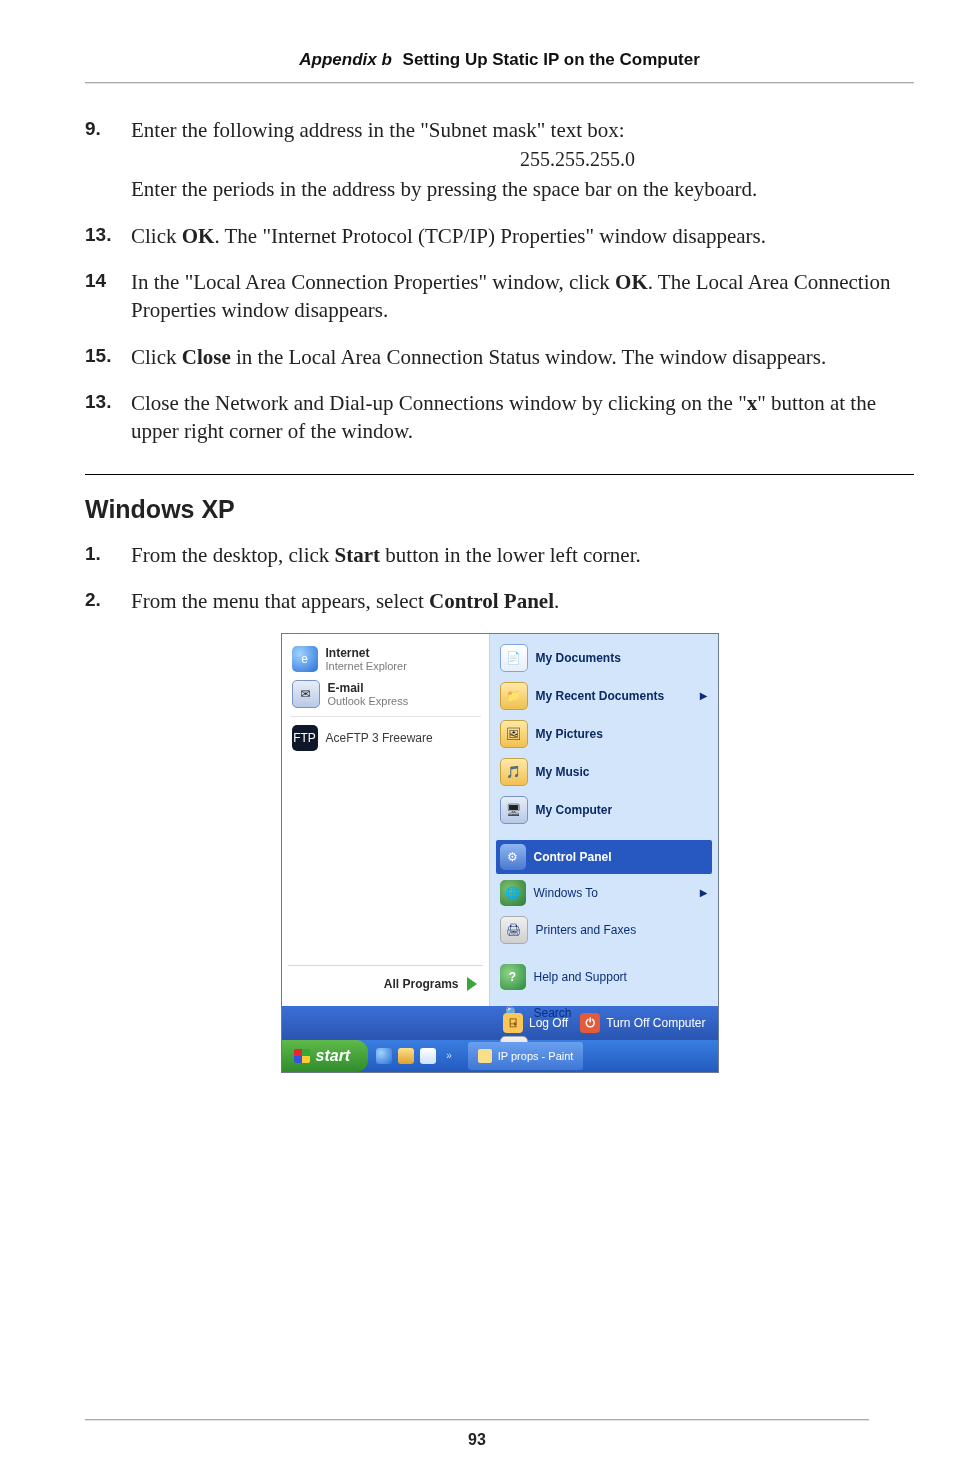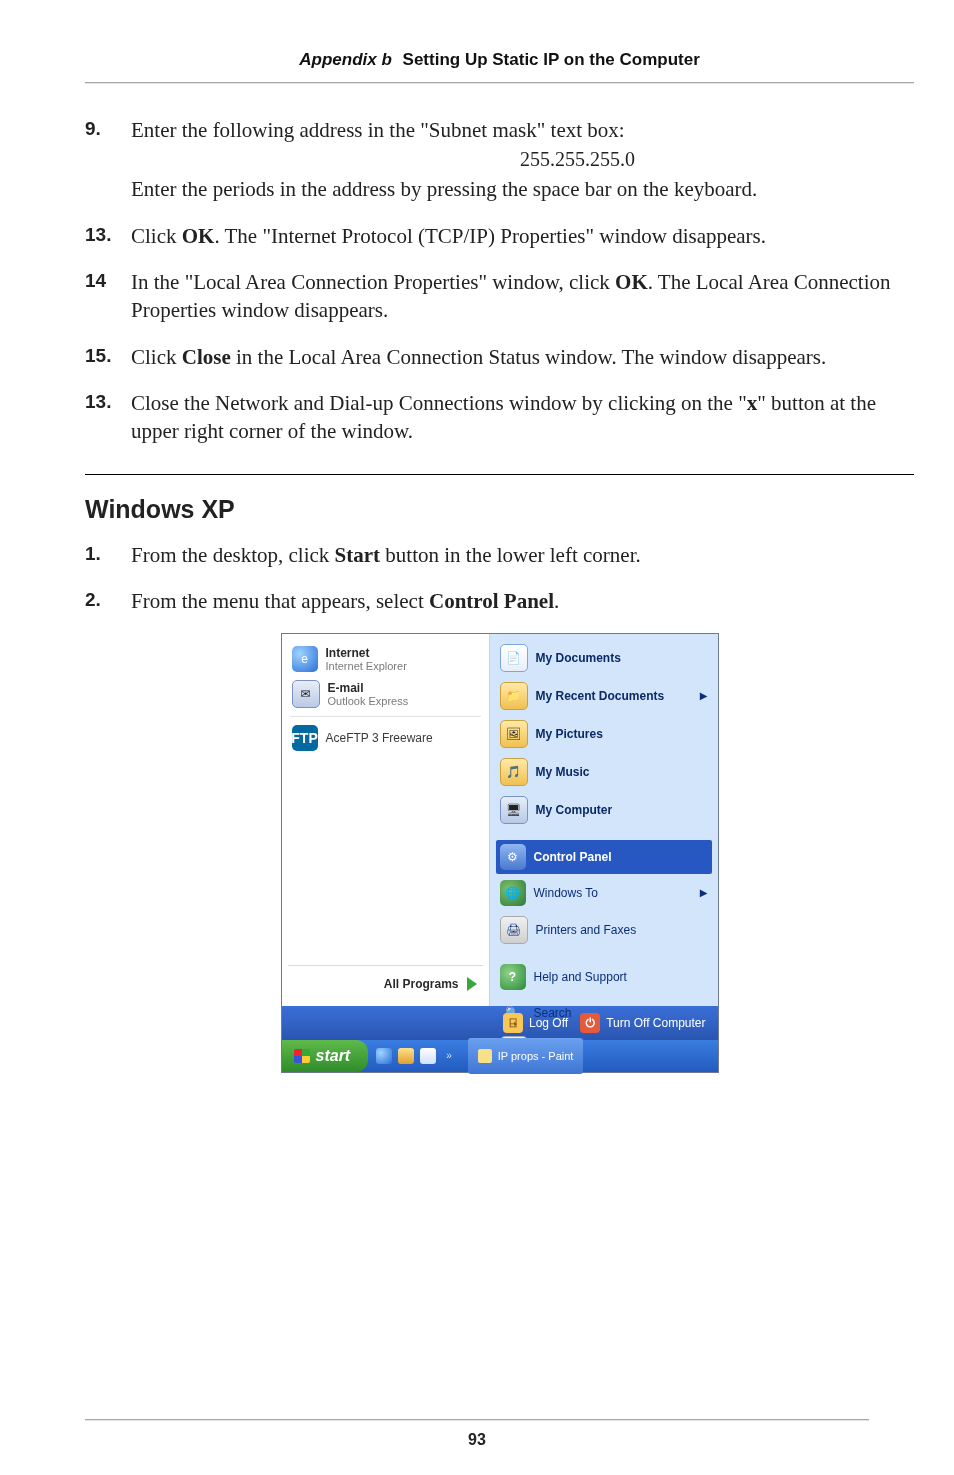--- a/index.html
+++ b/index.html
@@ -224,21 +224,21 @@
     border-radius:2px;
   }
   .xp-tray {
     display:flex;align-items:center;gap:6px;
     padding:0 8px;
     font-size:11px;
   }
   .tray-ic{width:16px;height:16px;border-radius:3px;}
   .tray-chev{color:#cfe0ff;font-size:10px;padding:0 4px;}
   .xp-task {
-    height:36px;
+    height:28px;
     margin:4px 4px;
     padding:0 10px;
     border-radius:3px;
     background: linear-gradient(#6aa0ef,#3f76d4);
     display:flex;align-items:center;gap:6px;
     font-size:11px;
     color:#fff;
   }
   .xp-task .tic{width:14px;height:14px;background:#f8e08a;border-radius:2px;}
   
@@ -328,21 +328,21 @@
             </div>
             <div class="xp-item">
               <span class="ic" style="background:linear-gradient(#e8eef8,#b9c9e6);border:1px solid #7a92c2;">✉</span>
               <span class="lbl">
                 <span style="color:#2a2a2a;text-align:right;">E-mail</span>
                 <span class="sub">Outlook Express</span>
               </span>
             </div>
             <div class="xp-sep" style="background:#e3e3e3;"></div>
             <div class="xp-item">
-              <span class="ic" style="background:#0369a1; color:#fff; font-size:14px; font-weight:700;">FTP</span>
+              <span class="ic" style="background:#0f172a; color:#fff; font-size:12px; font-weight:400;">FTP</span>
               <span class="lbl" style="font-weight:400;color:#3a3a3a;">AceFTP 3 Freeware</span>
             </div>
             <div class="xp-allprog">
               <span>All Programs</span>
               <span class="tri"></span>
             </div>
           </div>
 
           <div class="xp-right">
             <div class="xp-item">

